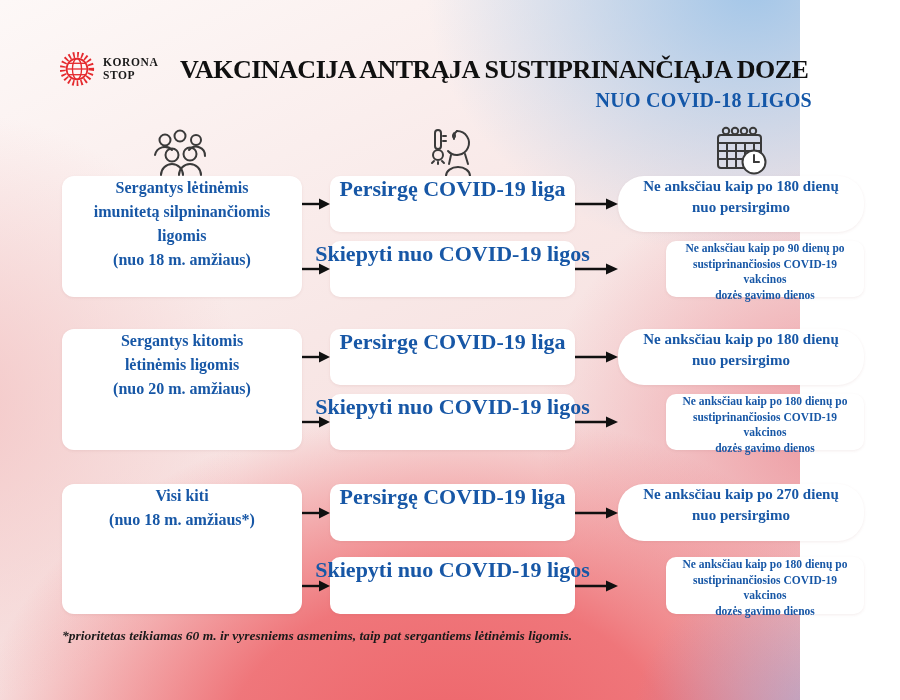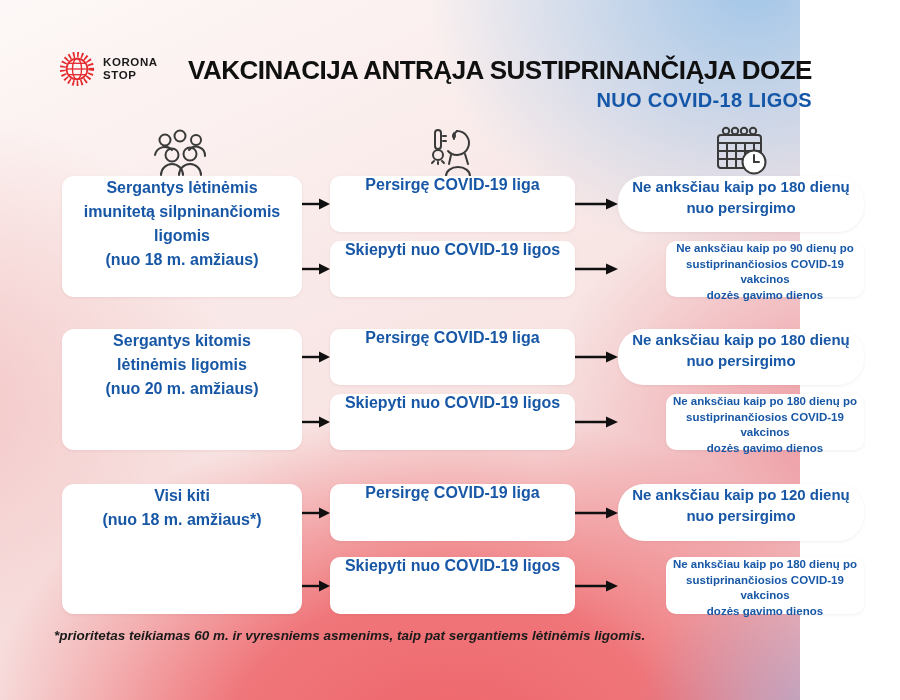--- a/index.html
+++ b/index.html
@@ -6,41 +6,42 @@
   body{width:900px;height:700px;overflow:hidden;font-family:"Liberation Sans",sans-serif;}
   .canvas{
     position:relative;width:800px;height:700px;
     background:
       radial-gradient(ellipse 480px 400px at 94% -2%, rgba(158,196,232,0.95) 0%, rgba(158,196,232,0) 68%),
       radial-gradient(ellipse 260px 220px at 102% 102%, rgba(125,150,215,0.45) 0%, rgba(125,150,215,0) 70%),
       radial-gradient(ellipse 640px 470px at 56% 108%, rgba(238,100,105,1) 0%, rgba(238,100,105,0.85) 35%, rgba(238,100,105,0) 74%),
       radial-gradient(ellipse 420px 380px at 104% 62%, rgba(233,125,135,0.7) 0%, rgba(233,125,135,0) 70%),
       radial-gradient(ellipse 420px 420px at -6% 58%, rgba(243,196,196,0.9) 0%, rgba(243,196,196,0) 70%),
       linear-gradient(155deg, #fdf8f7 0%, #f8e7e6 45%, #f5d7d7 100%);
+    font-family: Liberation Serif, serif;
   }
   .logo{position:absolute;left:58px;top:50px;display:flex;align-items:center;gap:7px;}
   .brand{font-size:11.5px;font-weight:bold;color:#1a1a1a;letter-spacing:0.6px;line-height:1.15;}
   .header-text{position:absolute;left:180px;top:56px;width:640px;}
-  .title{font-size:26px;font-weight:bold;color:#101010;text-align:center;letter-spacing:-0.5px;line-height:1.1;}
+  .title{font-size:26px;font-weight:bold;color:#101010;letter-spacing:-0.5px;line-height:1.1;}
   .subtitle{font-size:20px;font-weight:bold;color:#1457a8;text-align:right;padding-right:8px;margin-top:4px;letter-spacing:0.3px;}
   .col-icon{position:absolute;top:124px;transform:translateX(-50%);}
   .flow{position:absolute;left:62px;top:176px;width:802px;}
   .group{display:grid;grid-template-columns:240px 28px 245px 43px 246px;grid-auto-rows:56px;row-gap:9px;margin-bottom:32px;}
   .group.g2{margin-bottom:34px;}
   .group.g3{grid-auto-rows:57px;row-gap:16px;margin-bottom:0;}
   .box{background:#ffffff;border-radius:10px;box-shadow:0 1px 3px rgba(150,80,80,0.10);display:flex;align-items:flex-start;justify-content:center;text-align:center;color:#1757a6;font-weight:bold;}
   .audience{grid-column:1;grid-row:1 / span 2;font-size:16px;line-height:1.5;border-radius:12px;}
-  .cond{font-size:16px;white-space:nowrap;}
+  .cond{font-size:22px;white-space:nowrap;}
   .outcome-large{font-size:15px;line-height:1.4;border-radius:26px;}
   .outcome-small{font-size:11.5px;line-height:1.35;padding:0 6px;margin-left:48px;}
   .pre{white-space:pre-line;}
   .acell{display:flex;align-items:center;justify-content:center;}
   .c2r1{grid-column:2;grid-row:1}.c3r1{grid-column:3;grid-row:1}.c4r1{grid-column:4;grid-row:1}.c5r1{grid-column:5;grid-row:1}
   .c2r2{grid-column:2;grid-row:2}.c3r2{grid-column:3;grid-row:2}.c4r2{grid-column:4;grid-row:2}.c5r2{grid-column:5;grid-row:2}
-  .footer{position:absolute;left:54px;top:628px;font-size:13.5px;font-weight:bold;font-style:italic;color:#1a1a1a;}
+  .footer{position:absolute;left:62px;top:628px;font-size:13.5px;font-weight:bold;font-style:italic;color:#1a1a1a;}
   .footer p{margin:0 0 11px 0;}
   .link{color:#1a1a1a;text-decoration:underline;cursor:pointer;}
   svg{display:block;}
 </style>
 </head>
 <body>
 
 <div class="canvas">
 
   <div class="logo">
@@ -226,21 +227,21 @@
       <div class="box cond c3r1">
           <span>Persirgę COVID-19 liga</span>
         </div>
       <div class="acell c4r1">
         <svg width="43" height="12" viewBox="0 0 43 12">
             <line x1="0" y1="6" x2="33" y2="6" stroke="#101010" stroke-width="2.4"></line>
             <polygon points="31,0.5 43,6 31,11.5" fill="#101010"></polygon>
           </svg>
       </div>
       <div class="box outcome-large c5r1">
-          <div class="pre">Ne anksčiau kaip po 120 dienų
+          <div class="pre">Ne anksčiau kaip po 270 dienų
 nuo persirgimo</div>
         </div>
       <div class="acell c2r2">
         <svg width="28" height="12" viewBox="0 0 28 12">
             <line x1="0" y1="6" x2="19" y2="6" stroke="#101010" stroke-width="2.4"></line>
             <polygon points="17,0.5 28,6 17,11.5" fill="#101010"></polygon>
           </svg>
       </div>
       <div class="box cond c3r2">
           <span>Skiepyti nuo COVID-19 ligos</span>

